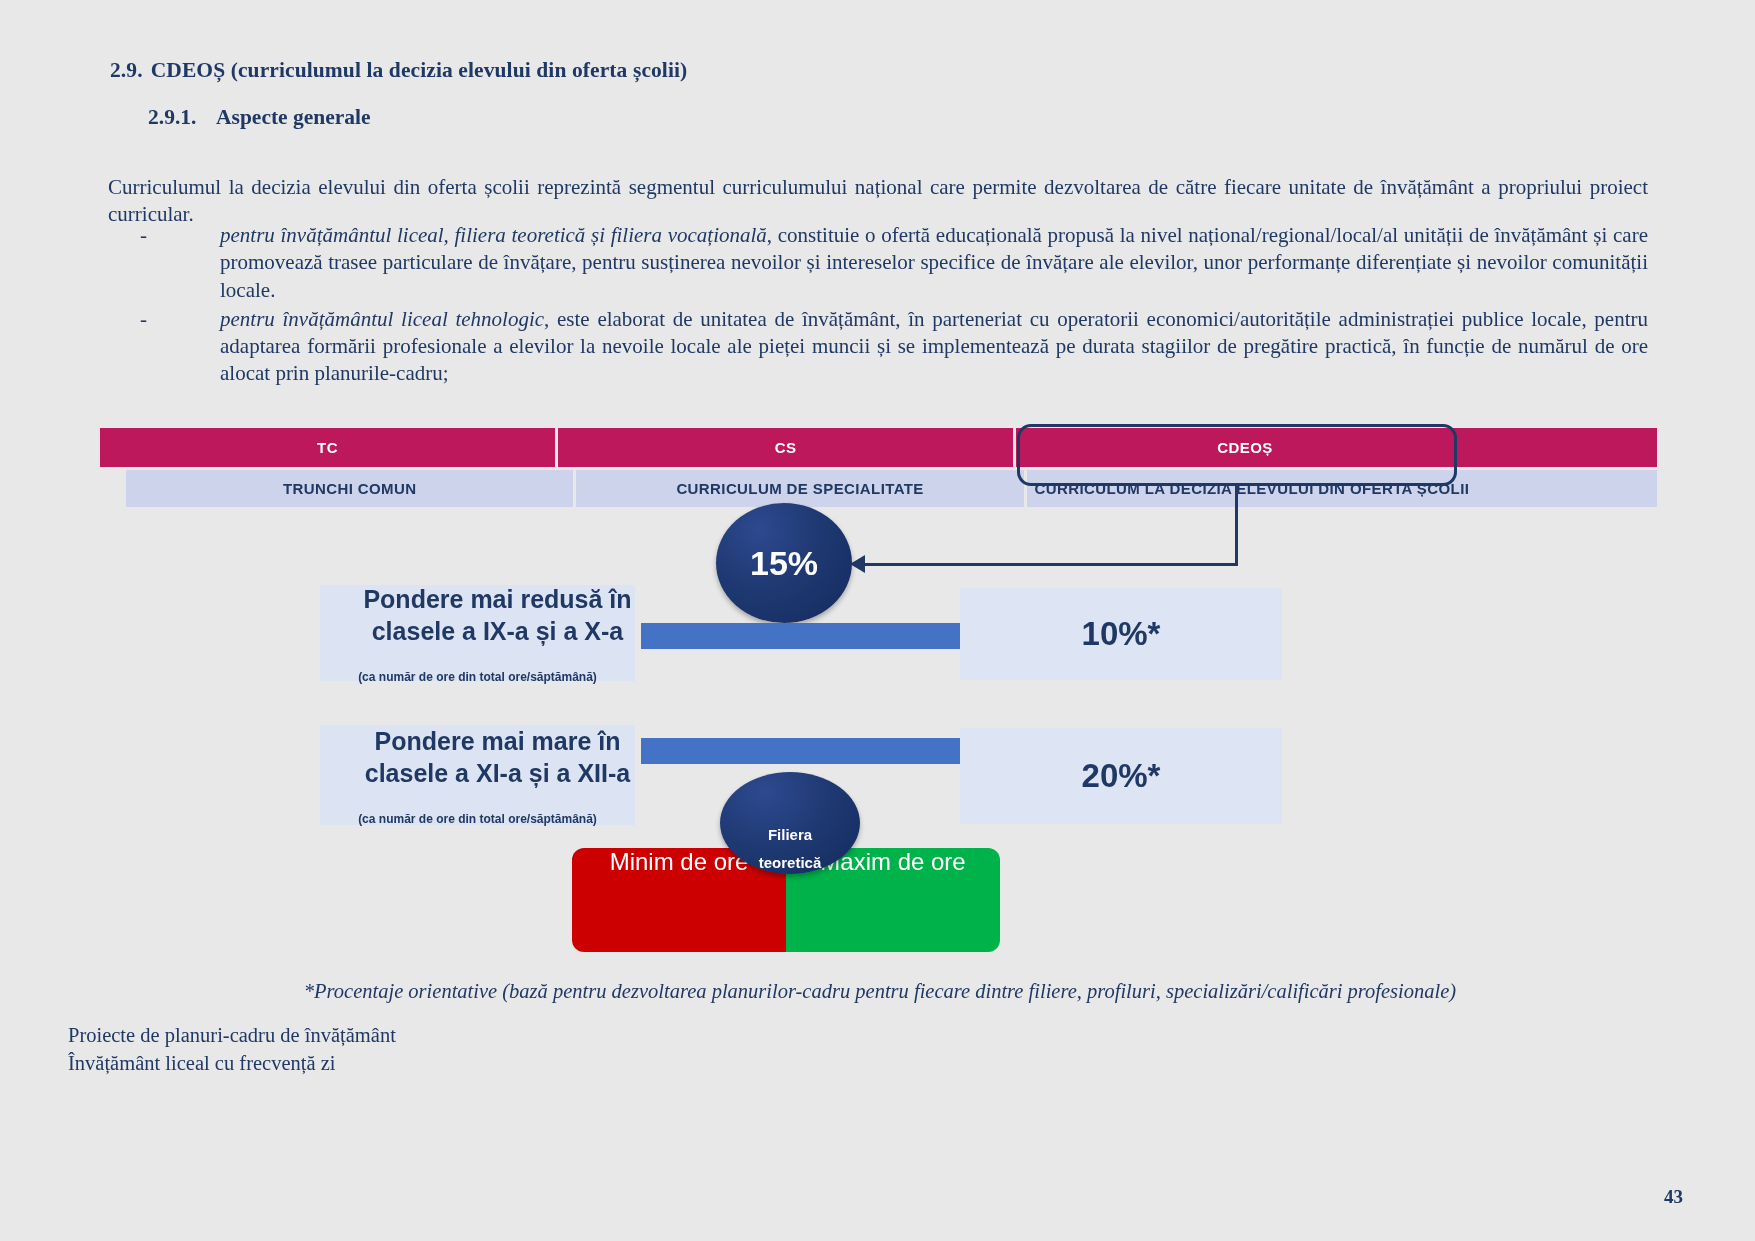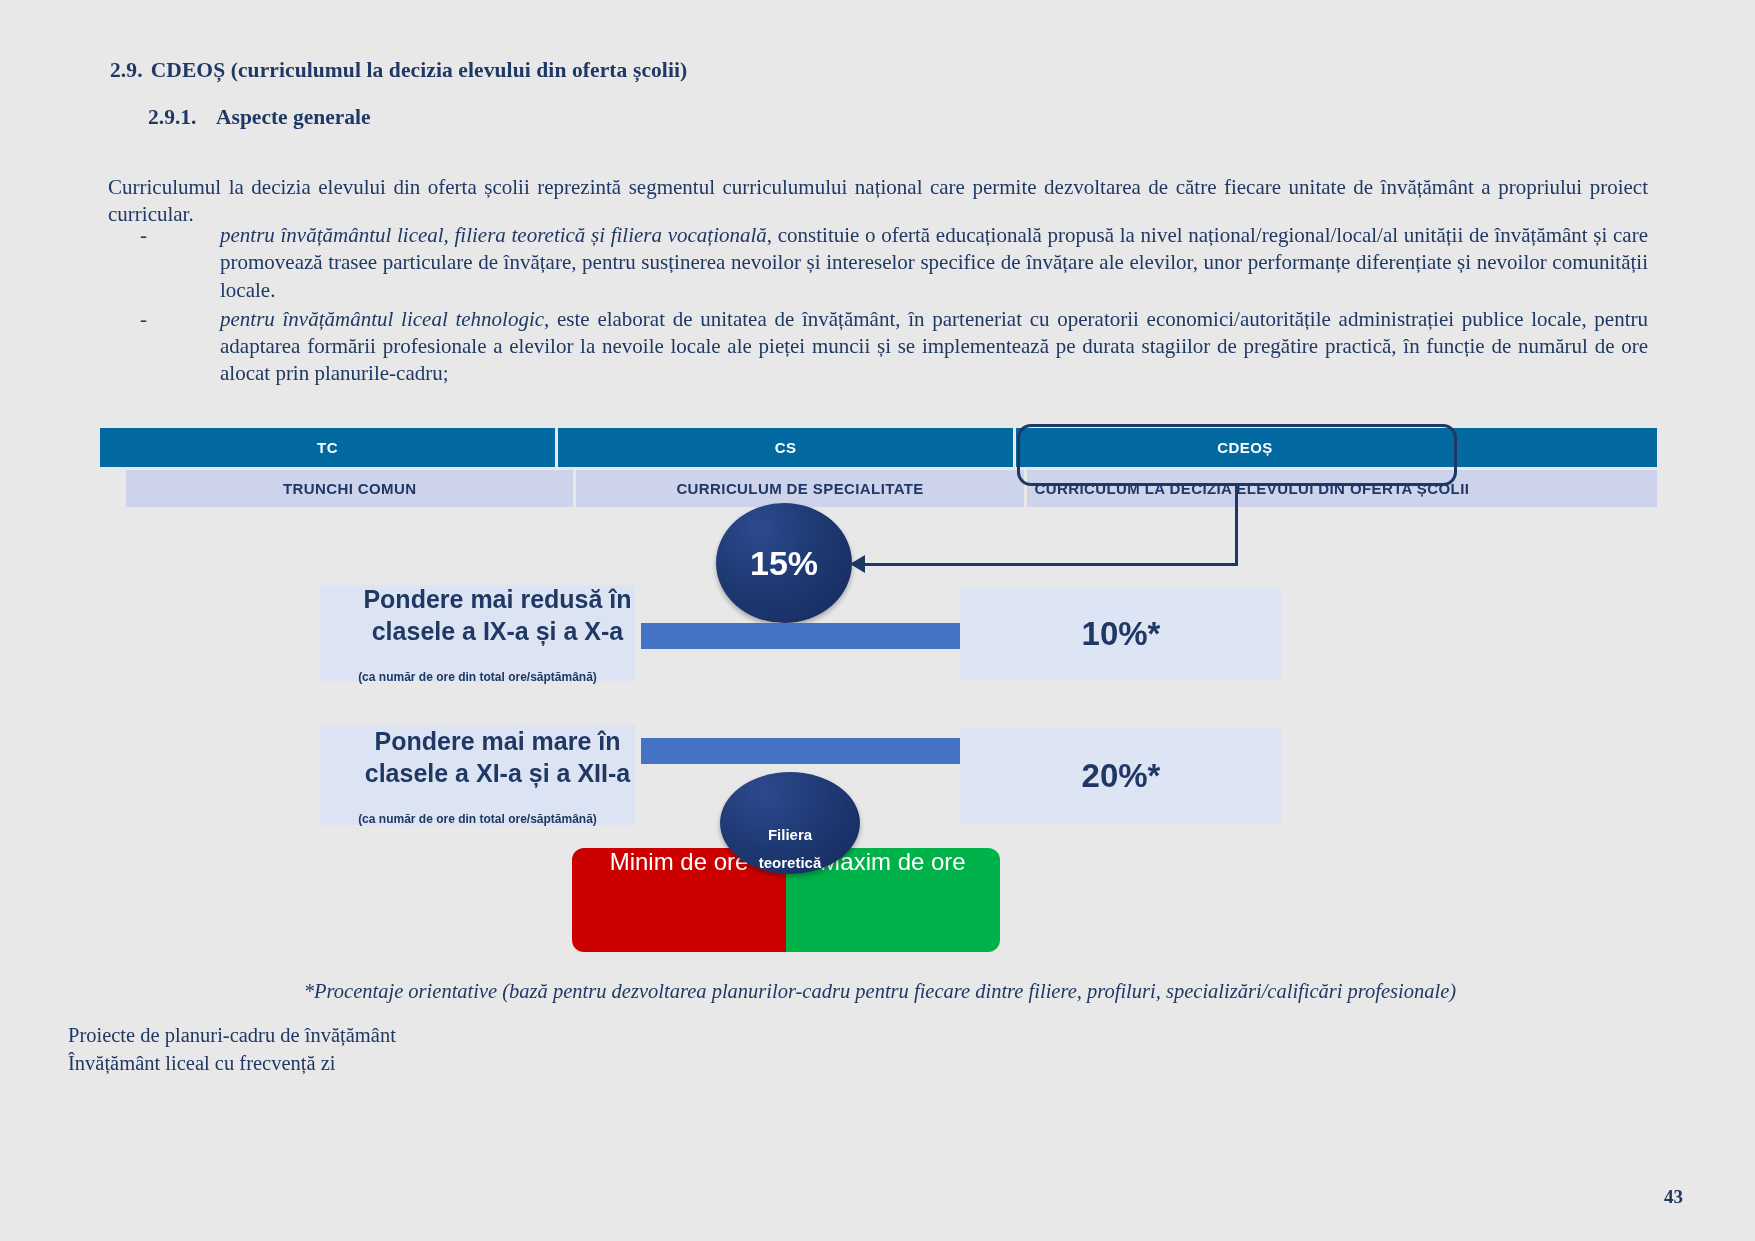--- a/index.html
+++ b/index.html
@@ -79,21 +79,21 @@
 
   
   .tbl {
     position: absolute;
     left: 100px;
     top: 428px;
     width: 1557px;
   }
   .tbl-row { display: flex; }
   .tbl-row.head .cell {
-    background: #0369a1;
+    background: #be185d;
     color: #ffffff;
     height: 39px;
   }
   .tbl-row.sub .cell {
     background: #ccd3ea;
     color: #1f3864;
     height: 37px;
   }
   .tbl .cell {
     font-family: "Liberation Sans", sans-serif;

